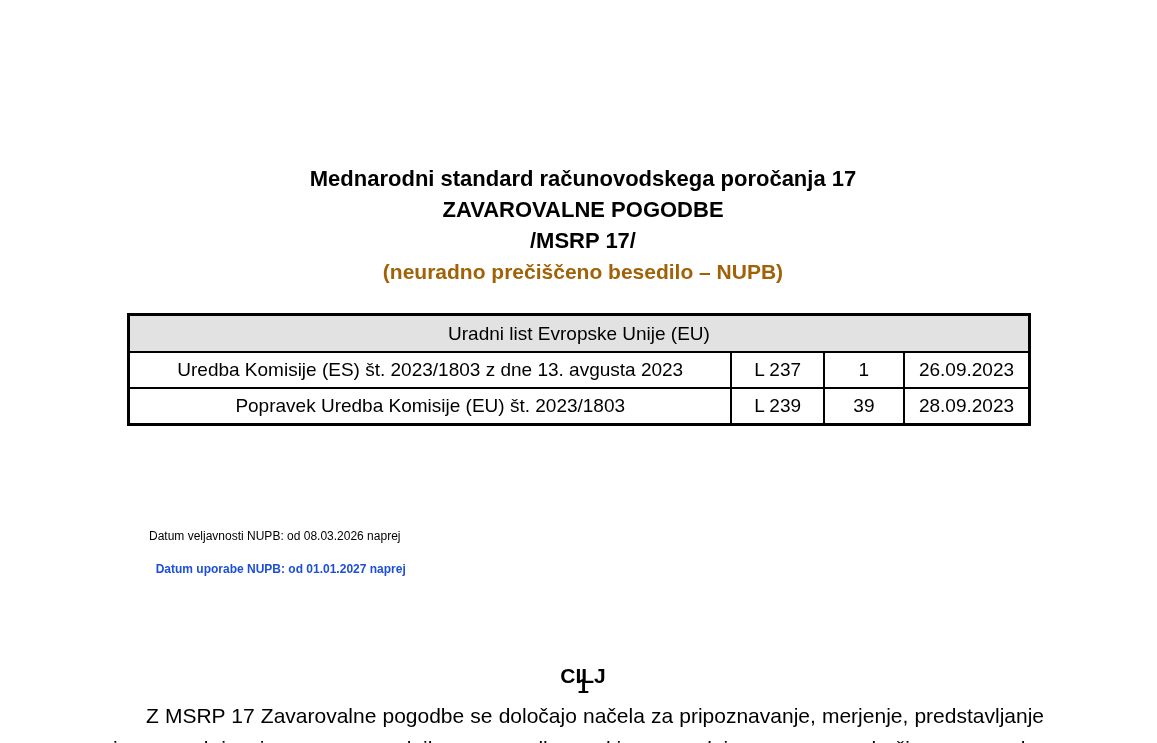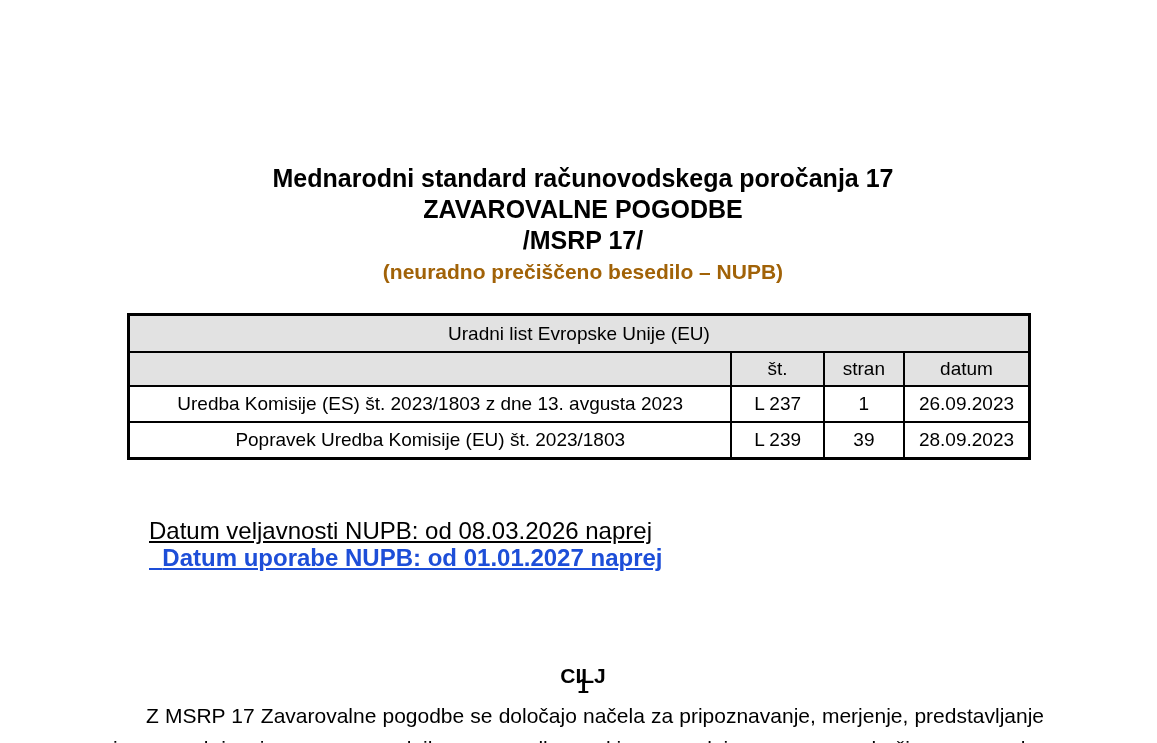--- a/index.html
+++ b/index.html
@@ -28,21 +28,21 @@
 
   
   .title-block {
     position: absolute;
     left: 13px;
     top: 163px;
     width: 1140px;
     text-align: center;
   }
   .title-line {
-    font-size: 25px;
+    font-size: 22px;
     font-weight: bold;
     line-height: 31px;
     letter-spacing: 0px;
   }
   .subtitle-line {
     font-size: 21px;
     font-weight: bold;
     line-height: 26px;
     margin-top: 3px;
     color: #a16207;
@@ -77,23 +77,23 @@
   td.num  { text-align: center; font-weight: bold; }
   tr.red-row td { color: #cc1414; font-weight: bold; }
 
   
   .validity {
     position: absolute;
     left: 149px;
     top: 517px;
   }
   .validity-line {
-    font-size: 24px;
+    font-size: 12px;
     line-height: 27px;
-    text-decoration: underline;
+    margin-top: 6px;
   }
   .validity-line.red {
     color: #1d4ed8;
     font-weight: bold;
   }
   .validity-line.red::before { content: "\00a0\00a0"; }
 
   
   .section-heading {
     position: absolute;
@@ -143,26 +143,20 @@
     <colgroup>
       <col style="width:601px">
       <col style="width:92px">
       <col style="width:80px">
       <col style="width:125px">
     </colgroup>
     <tbody>
         <tr class="t-title">
       <td class="hdr" colspan="4">Uradni list Evropske Unije (EU)</td>
     </tr>
-    <tr class="t-cols">
-      <td class="hdr"></td>
-      <td class="hdr">št.</td>
-      <td class="hdr">stran</td>
-      <td class="hdr">datum</td>
-    </tr>
     <tr class="t-row">
       <td class="desc">Uredba Komisije (ES) št. 2023/1803 z dne 13. avgusta 2023</td>
       <td class="num">L 237</td>
       <td class="num">1</td>
       <td class="num">26.09.2023</td>
     </tr>
     <tr class="t-row">
       <td class="desc">Popravek Uredba Komisije (EU) št. 2023/1803</td>
       <td class="num">L 239</td>
       <td class="num">39</td>

